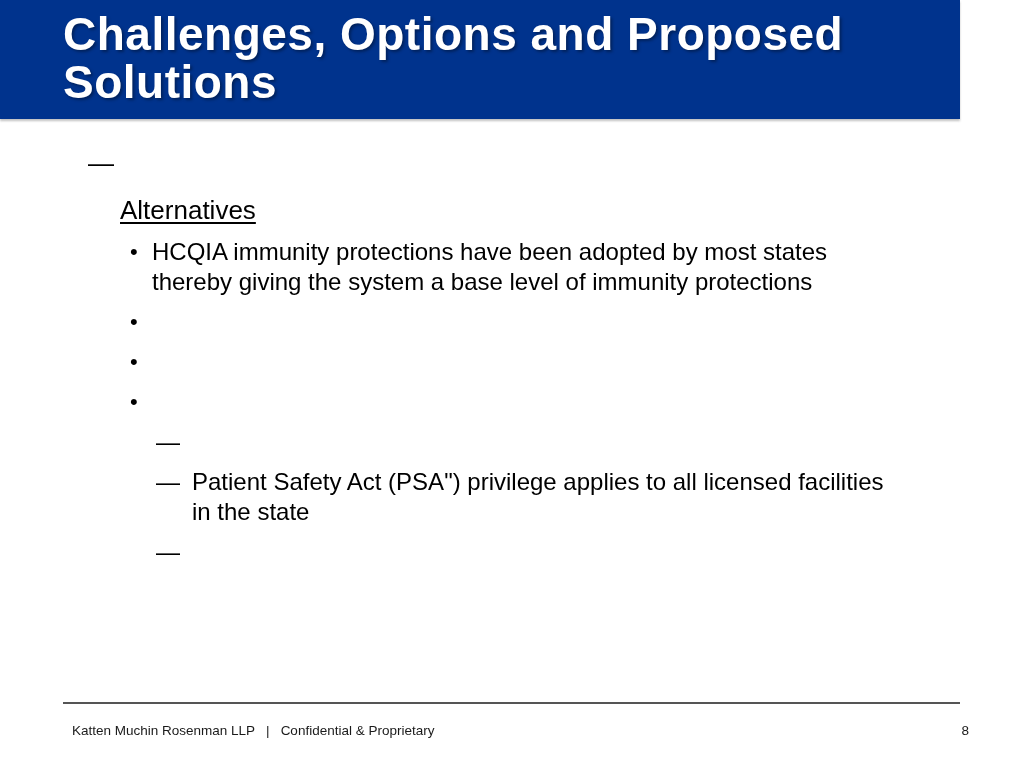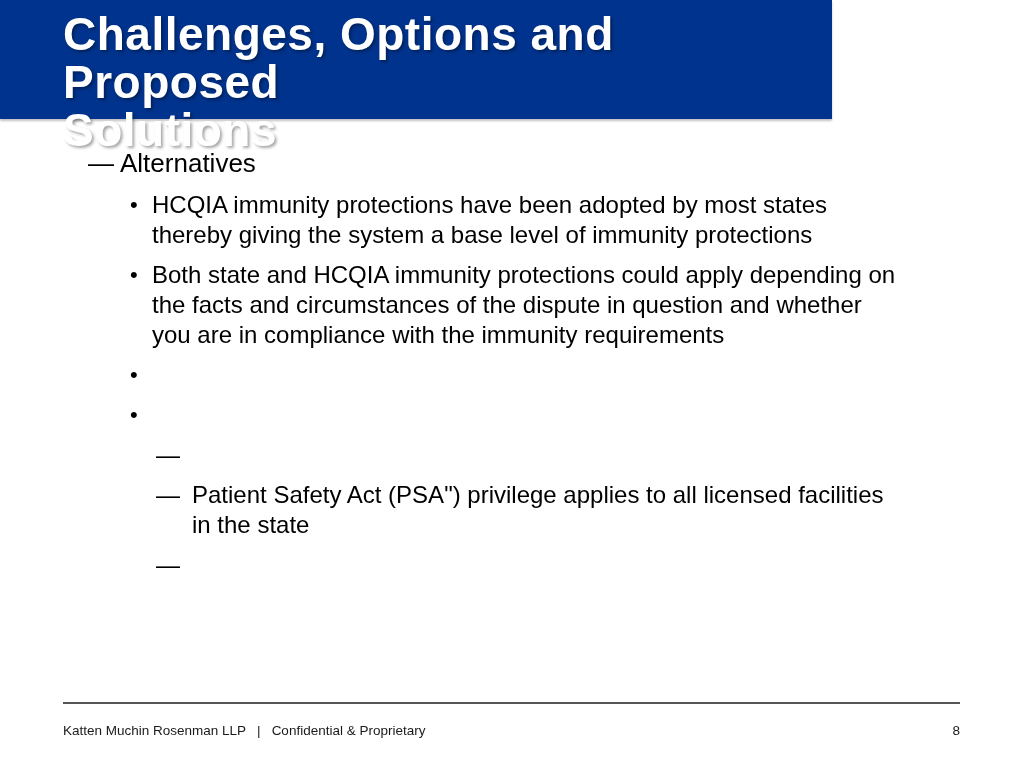--- a/index.html
+++ b/index.html
@@ -8,21 +8,21 @@
     background: #ffffff;
     font-family: "Liberation Sans", sans-serif;
     position: relative;
     overflow: hidden;
   }
 
   
   .header {
     position: absolute;
     top: 0; left: 0;
-    width: 832px; height: 119px;
+    width: 960px; height: 119px;
     background: #00338D;
     box-shadow: 0 2px 2px rgba(120,120,120,0.45);
   }
   .title {
     position: absolute;
     left: 63px; top: 10px;
     color: #ffffff;
     font-size: 46px;
     font-weight: bold;
     line-height: 48px;
@@ -43,38 +43,38 @@
     align-items: flex-start;
     font-size: 24px;
     line-height: 30px;
     margin-bottom: 10px;
   }
   .item .marker { flex: 0 0 auto; }
   .item .text { white-space: pre-line; }
 
   .lvl1 { padding-left: 88px; font-size: 26px; margin-bottom: 12px; }
   .lvl1 .marker { width: 32px; }
-  .lvl1 .text { text-underline-offset: 3px; }
+  .lvl1 .text { text-decoration: underline; text-underline-offset: 3px; margin-top: 47px; }
 
   .lvl2 { padding-left: 130px; }
   .lvl2 .marker { width: 22px; font-size: 22px; }
 
   .lvl3 { padding-left: 156px; }
   .lvl3 .marker { width: 36px; }
 
   
   .footer-rule {
     position: absolute;
     top: 702px; left: 63px;
     width: 897px; height: 0;
     border-top: 2px solid #555555;
   }
   .footer {
     position: absolute;
-    top: 723px; left: 63px;
+    top: 723px; left: 72px;
     width: 897px;
     display: flex;
     justify-content: space-between;
     align-items: baseline;
     font-size: 13.5px;
     color: #1a1a1a;
   }
   .footer-left { display: flex; align-items: baseline; }
   .footer .sep { margin: 0 11px; color: #1a1a1a; }
 </style>
@@ -94,23 +94,20 @@
   </div>
 
   <div class="item lvl2">
     <span class="marker">•</span>
     <span class="text">HCQIA immunity protections have been adopted by most states
 thereby giving the system a base level of immunity protections</span>
   </div>
 
   <div class="item lvl2">
     <span class="marker">•</span>
-    <span class="text">Both state and HCQIA immunity protections could apply depending on
-the facts and circumstances of the dispute in question and whether
-you are in compliance with the immunity requirements</span>
   </div>
 
   <div class="item lvl2">
     <span class="marker">•</span>
   </div>
 
   <div class="item lvl2">
     <span class="marker">•</span>
   </div>
 

